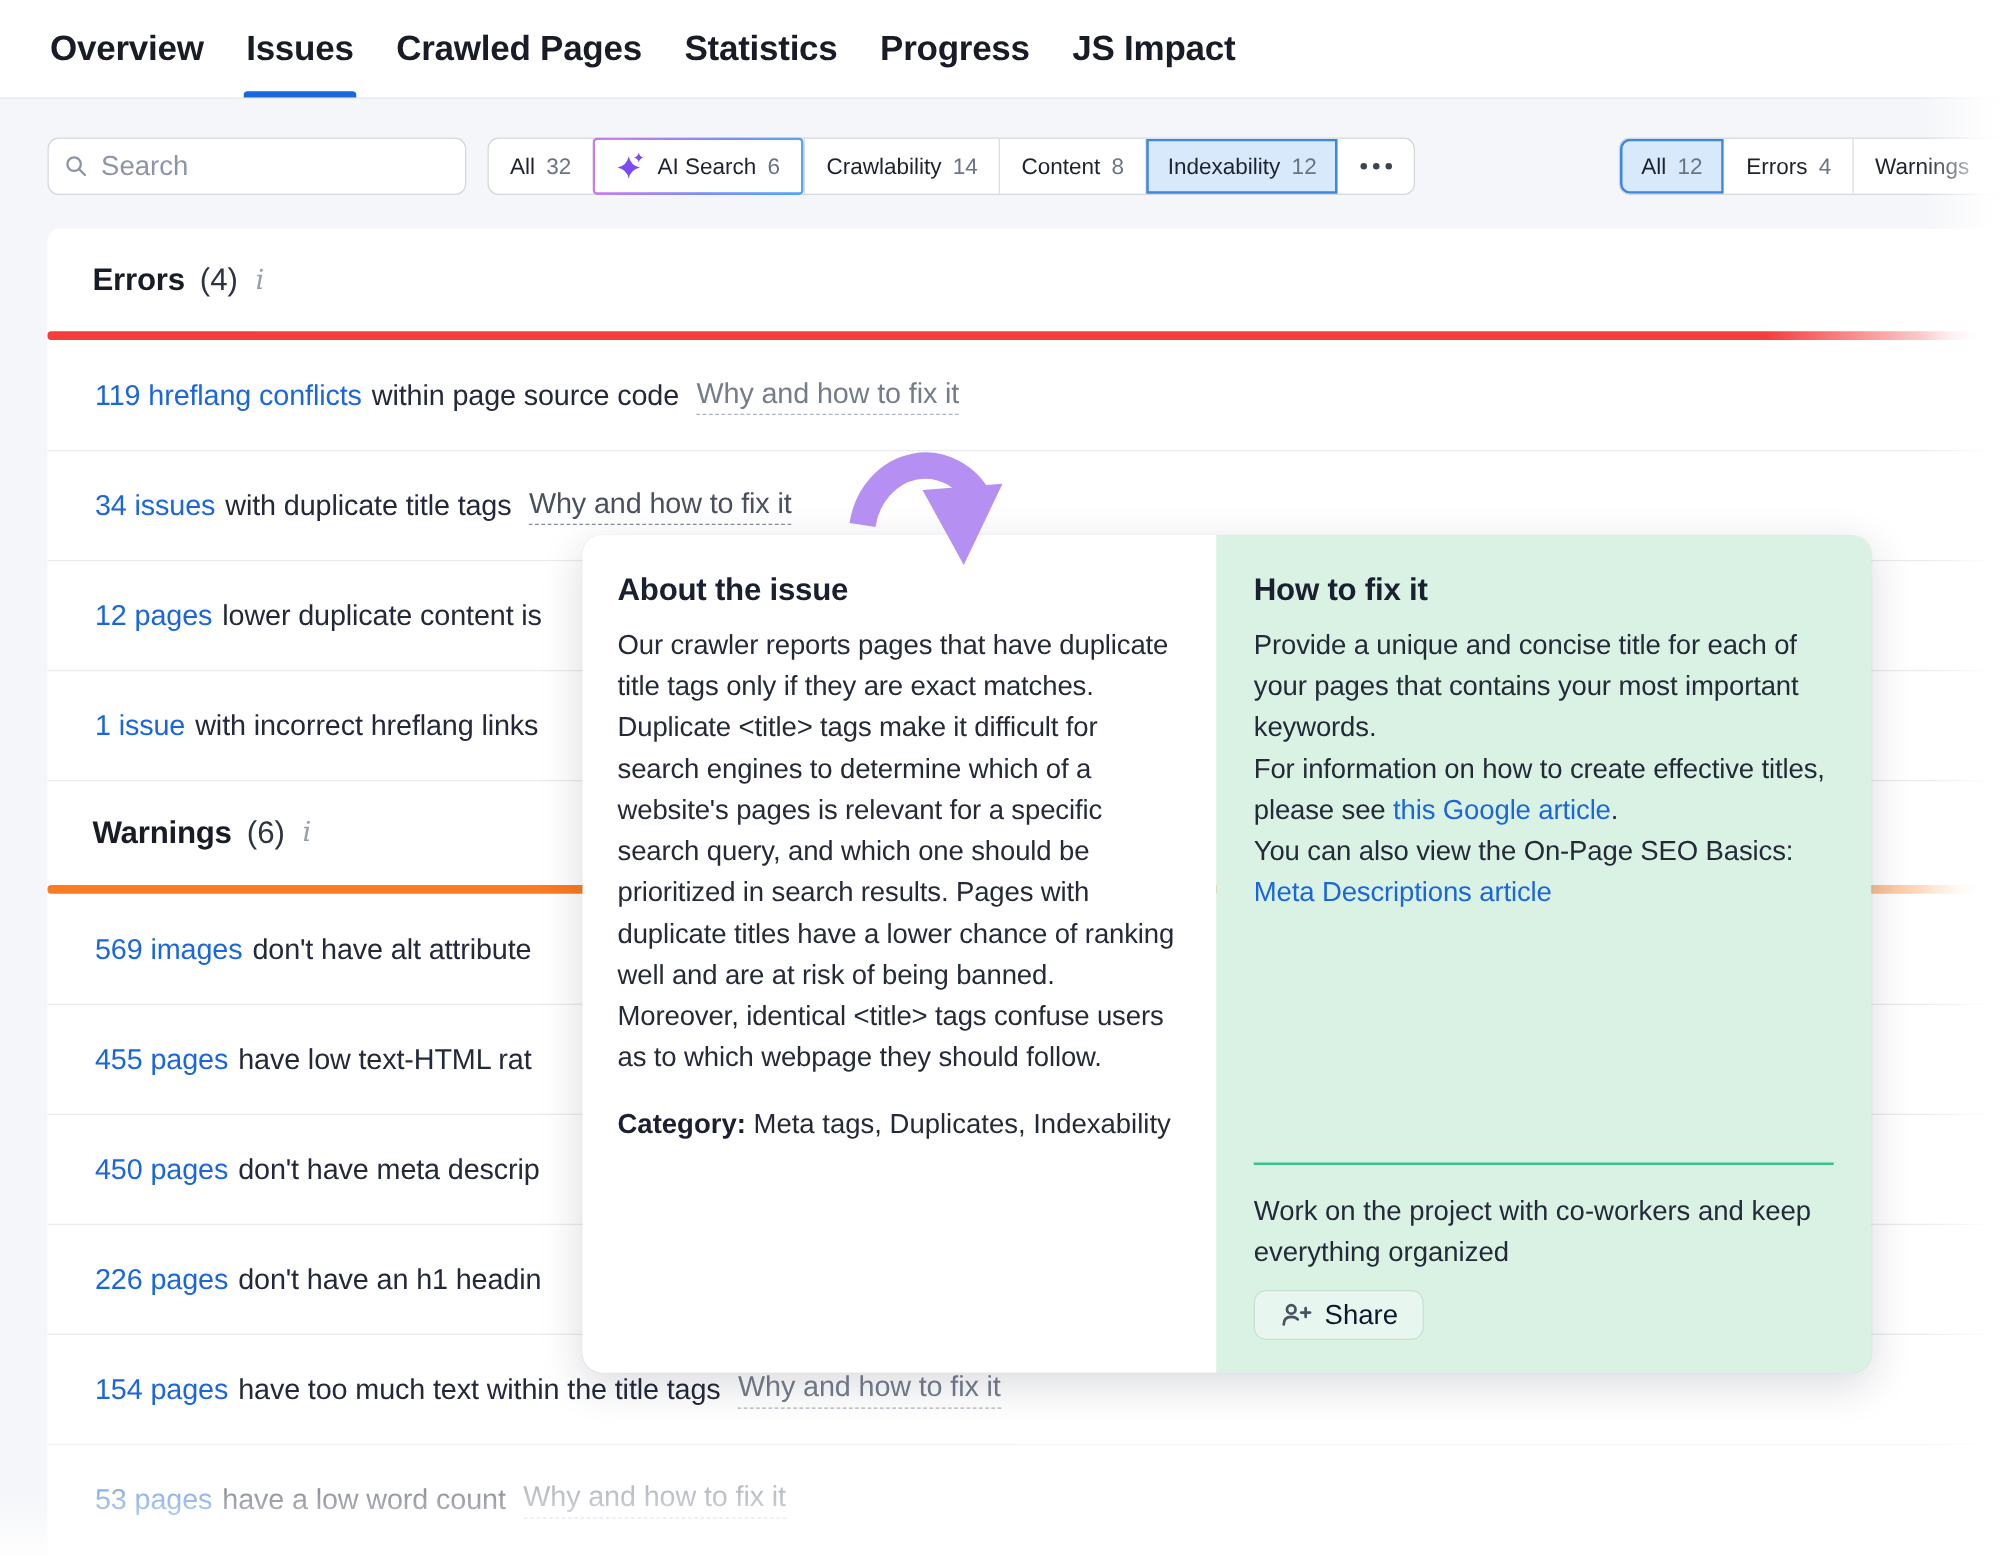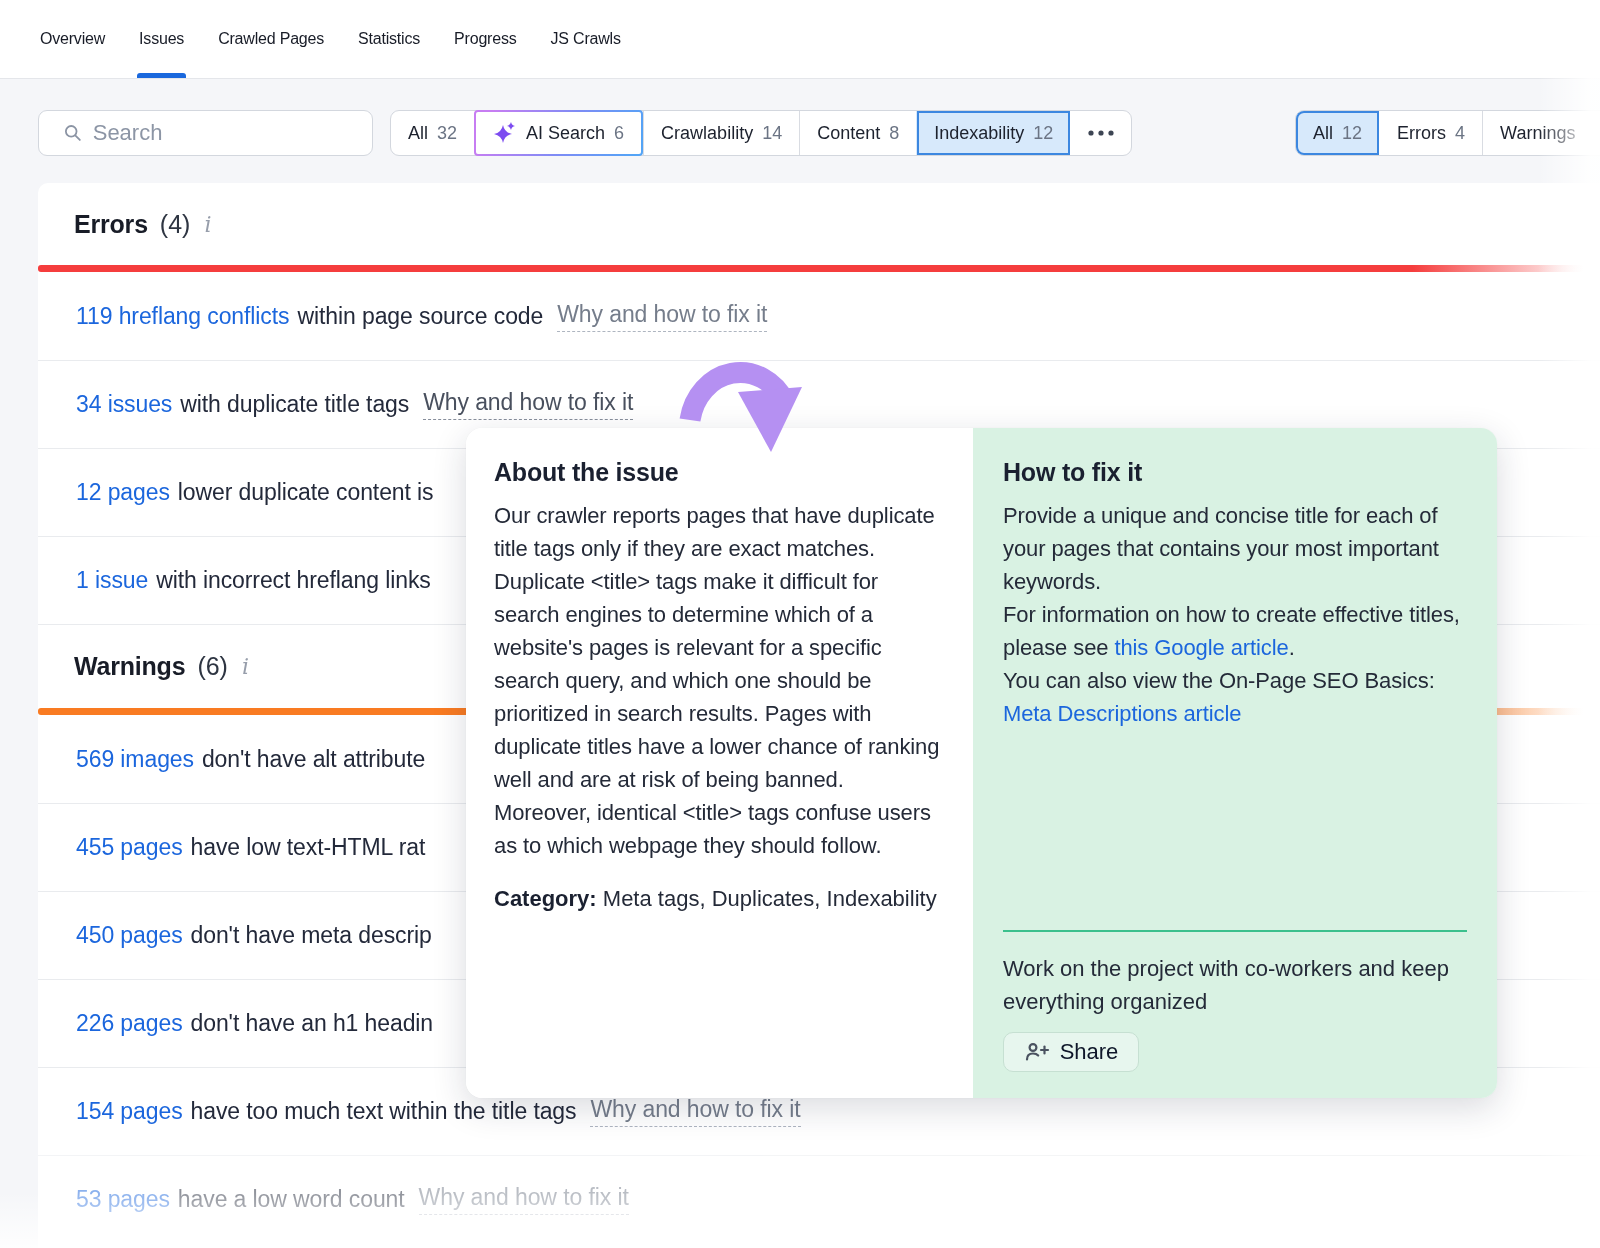--- a/index.html
+++ b/index.html
@@ -3,26 +3,26 @@
 <meta charset="utf-8">
 <style>
   * { margin:0; padding:0; box-sizing:border-box; }
   html,body { width:1600px; height:1248px; }
   body { font-family:"Liberation Sans","DejaVu Sans",sans-serif; background:#fff; color:#1a1f2b; }
   .page { position:relative; width:1600px; height:1248px; overflow:hidden; background:#f5f6f9; }
 
   
   .topnav { position:absolute; left:0; top:0; width:1600px; height:79px; background:#fff; border-bottom:1px solid #e4e6ea; }
   .topnav .tabs { display:flex; gap:34px; padding-left:40px; align-items:center; height:78px; }
-  .tab { font-size:16px; letter-spacing:-0.2px; color:#181c27; font-weight:400; position:relative; height:78px; display:flex; align-items:center; cursor:default; }
+  .tab { font-size:28px; letter-spacing:-0.2px; color:#181c27; font-weight:700; position:relative; height:78px; display:flex; align-items:center; cursor:default; }
   .tab.active::after { content:""; position:absolute; left:-2px; right:-2px; bottom:0; height:5px; background:#1a68dd; border-radius:3px 3px 0 0; }
 
   
   .filterbar { position:absolute; left:0; top:79px; width:1600px; height:104px; }
-  .searchbox { position:absolute; left:38px; top:31px; width:335px; height:46px; background:#fff; border:1px solid #d3d7de; border-radius:9px; display:flex; align-items:center; padding:0 24px; gap:10px; }
+  .searchbox { position:absolute; left:38px; top:31px; width:335px; height:46px; background:#fff; border:1px solid #d3d7de; border-radius:9px; display:flex; align-items:center; padding:0 12px; gap:10px; }
   .searchbox input { border:none; outline:none; font-size:22px; color:#343b48; width:100%; background:transparent; font-family:inherit; }
   .searchbox input::placeholder { color:#8c95a5; }
   .chipgroup { position:absolute; top:31px; height:46px; background:#fff; border:1px solid #d3d7de; border-radius:9px; display:flex; align-items:stretch; }
   .chipgroup.g1 { left:390px; }
   .chipgroup.g2 { left:1295px; width:400px; }
   .seg { display:flex; align-items:center; gap:9px; padding:0 17px; font-size:18px; color:#1d222e; white-space:nowrap; position:relative; cursor:default; }
   .seg + .seg { border-left:1px solid #d9dce2; }
   .seg .cnt { color:#6b7484; }
   .seg.sel { background:#d7e9fb; box-shadow:inset 0 0 0 2px #3c87e0; border-left-color:transparent; }
   .seg.sel + .seg { border-left-color:transparent; }
@@ -75,21 +75,21 @@
 
 <div class="page">
 
   <div class="topnav">
     <div class="tabs">
       <div class="tab">Overview</div>
       <div class="tab active">Issues</div>
       <div class="tab">Crawled Pages</div>
       <div class="tab">Statistics</div>
       <div class="tab">Progress</div>
-      <div class="tab">JS Crawls</div>
+      <div class="tab">JS Impact</div>
     </div>
   </div>
 
   <div class="filterbar">
     <div class="searchbox">
       <svg width="22" height="22" viewBox="0 0 24 24">
         <circle cx="10" cy="10" r="6.5" fill="none" stroke="#8b94a4" stroke-width="2.2"></circle>
         <line x1="15.2" y1="15.2" x2="20.5" y2="20.5" stroke="#8b94a4" stroke-width="2.2" stroke-linecap="round"></line>
       </svg>
       <input type="text" placeholder="Search" style="">

